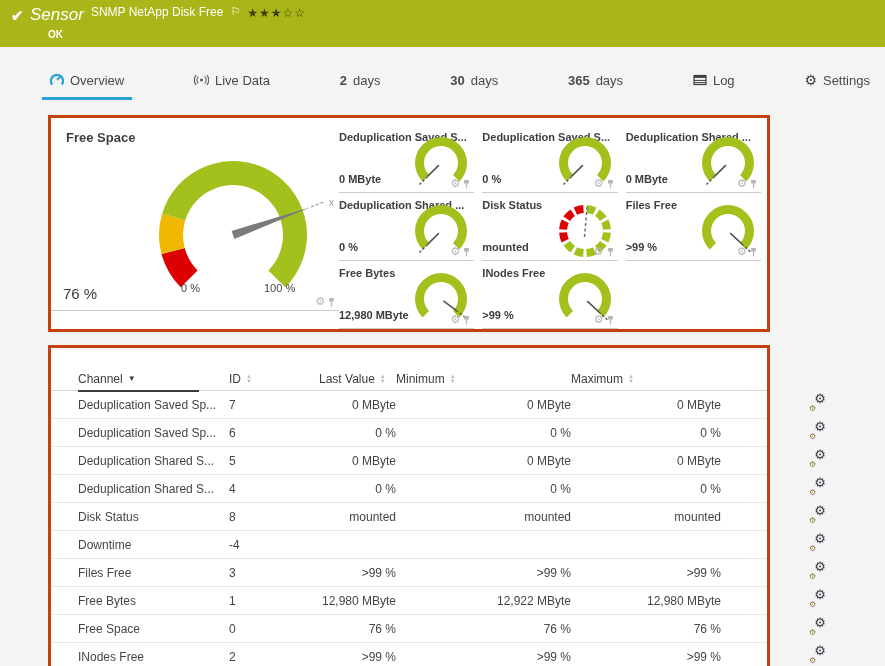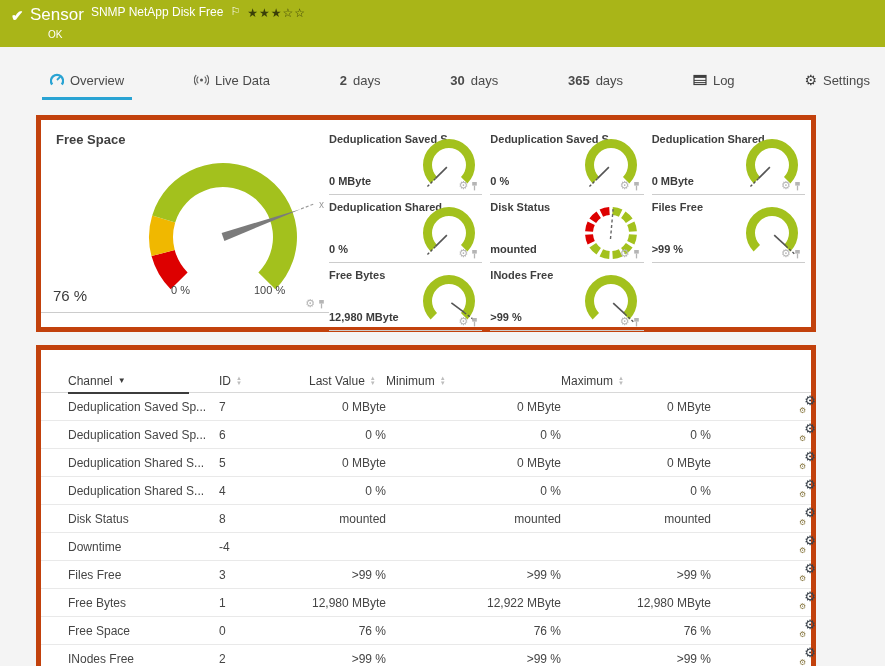--- a/index.html
+++ b/index.html
@@ -5,34 +5,34 @@
   html,body{margin:0;padding:0}
   body{
     width:885px;height:666px;overflow:hidden;position:relative;
     background:#f4f4f4;font-family:"Liberation Sans",sans-serif;
     -webkit-font-smoothing:antialiased;
   }
   
   .topbar{position:absolute;top:0;left:0;width:885px;height:47px;background:#a9b518;color:#fff}
   .topbar .check{position:absolute;left:11px;top:7px;font-size:15px;font-weight:bold}
   .titlewrap{position:absolute;left:30px;top:5px;display:flex;align-items:flex-start;gap:7px;white-space:nowrap}
-  .titlewrap .prefix{font-size:17px}
+  .titlewrap .prefix{font-style:italic;font-size:17px}
   .titlewrap .tname{font-size:12px}
   .titlewrap .flag{font-size:11px;margin-top:0px;opacity:.95}
   .titlewrap .stars{font-size:12px;color:#3a3f08;letter-spacing:1px;margin-top:1px}
-  .topbar .ok{position:absolute;left:48px;top:29px;font-size:10px;font-weight:normal}
+  .topbar .ok{position:absolute;left:48px;top:29px;font-size:10px;font-weight:bold}
   
   .tabs{position:absolute;top:60px;left:0;width:885px;height:40px;display:flex;
         justify-content:space-between;align-items:stretch;padding:0 9px 0 44px;box-sizing:border-box}
   .tab{display:flex;align-items:center;gap:6px;font-size:13px;color:#4a4a4a;position:relative;cursor:pointer;padding:0 6px}
   .tab b{font-weight:bold}
   .tab.active::after{content:"";position:absolute;left:-2px;right:-2px;bottom:0;height:3px;background:#29a3d3}
   .tab .gearglyph{font-size:14px;color:#3e3e3e;line-height:1}
   
-  .panel{position:absolute;left:36px;width:780px;background:#fff;border:5px solid #c2410c;box-sizing:border-box}
+  .panel{position:absolute;left:48px;width:722px;background:#fff;border:3px solid #c2410c;box-sizing:border-box}
   .panel.gauges{top:115px;height:217px}
   .panel.tbl{top:345px;height:400px}
   
   .main-cell{position:absolute;left:0;top:0;width:288px;height:192px;border-bottom:1px solid #ccc}
   .main-cell .cell-label{position:absolute;left:15px;top:12px;font-size:13px;font-weight:bold;color:#3f3f3f}
   .main-cell svg{position:absolute;left:97px;top:32px;overflow:visible}
   .main-value{position:absolute;left:12px;bottom:8px;font-size:15px;color:#3b3b3b}
   .axis-min{position:absolute;left:130px;bottom:16px;font-size:11px;color:#444}
   .axis-max{position:absolute;left:213px;bottom:16px;font-size:11px;color:#444}
   .cicons{position:absolute;right:4px;bottom:3px;display:flex;align-items:center;gap:3px;color:#b5b5b5;font-size:11px;line-height:1}

